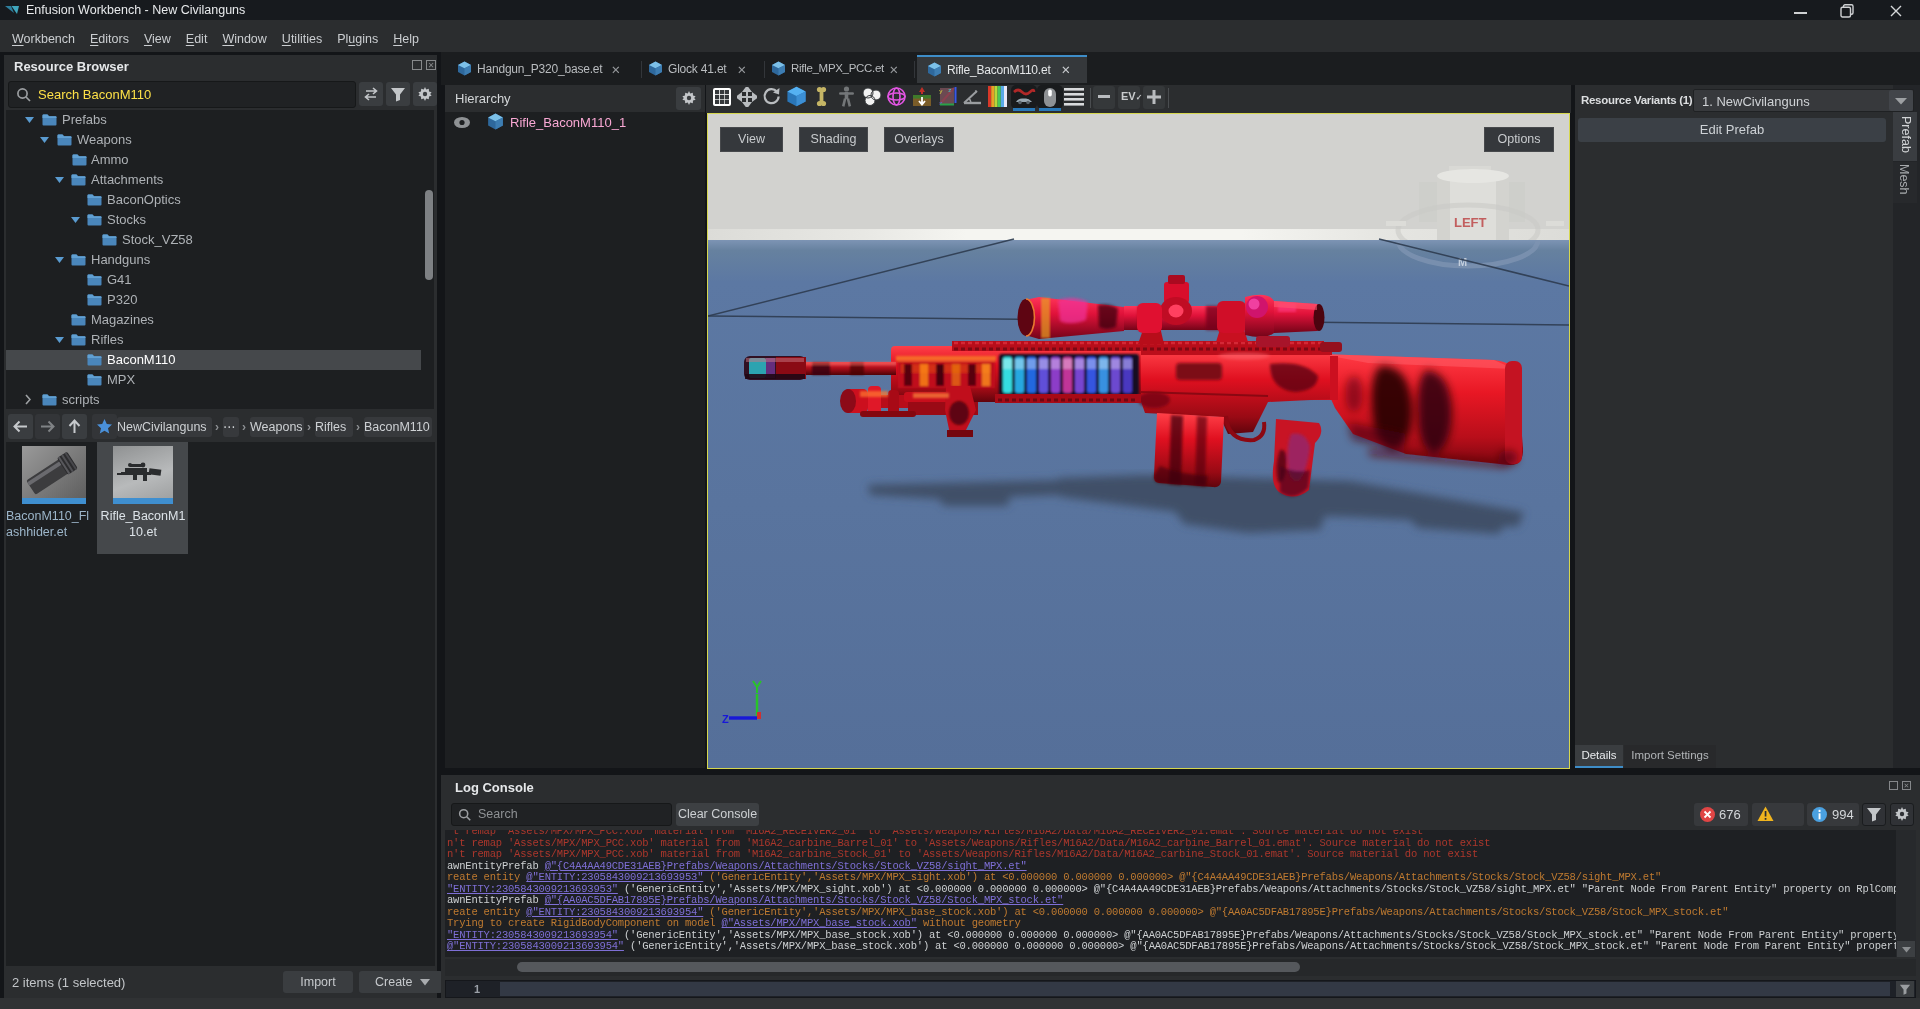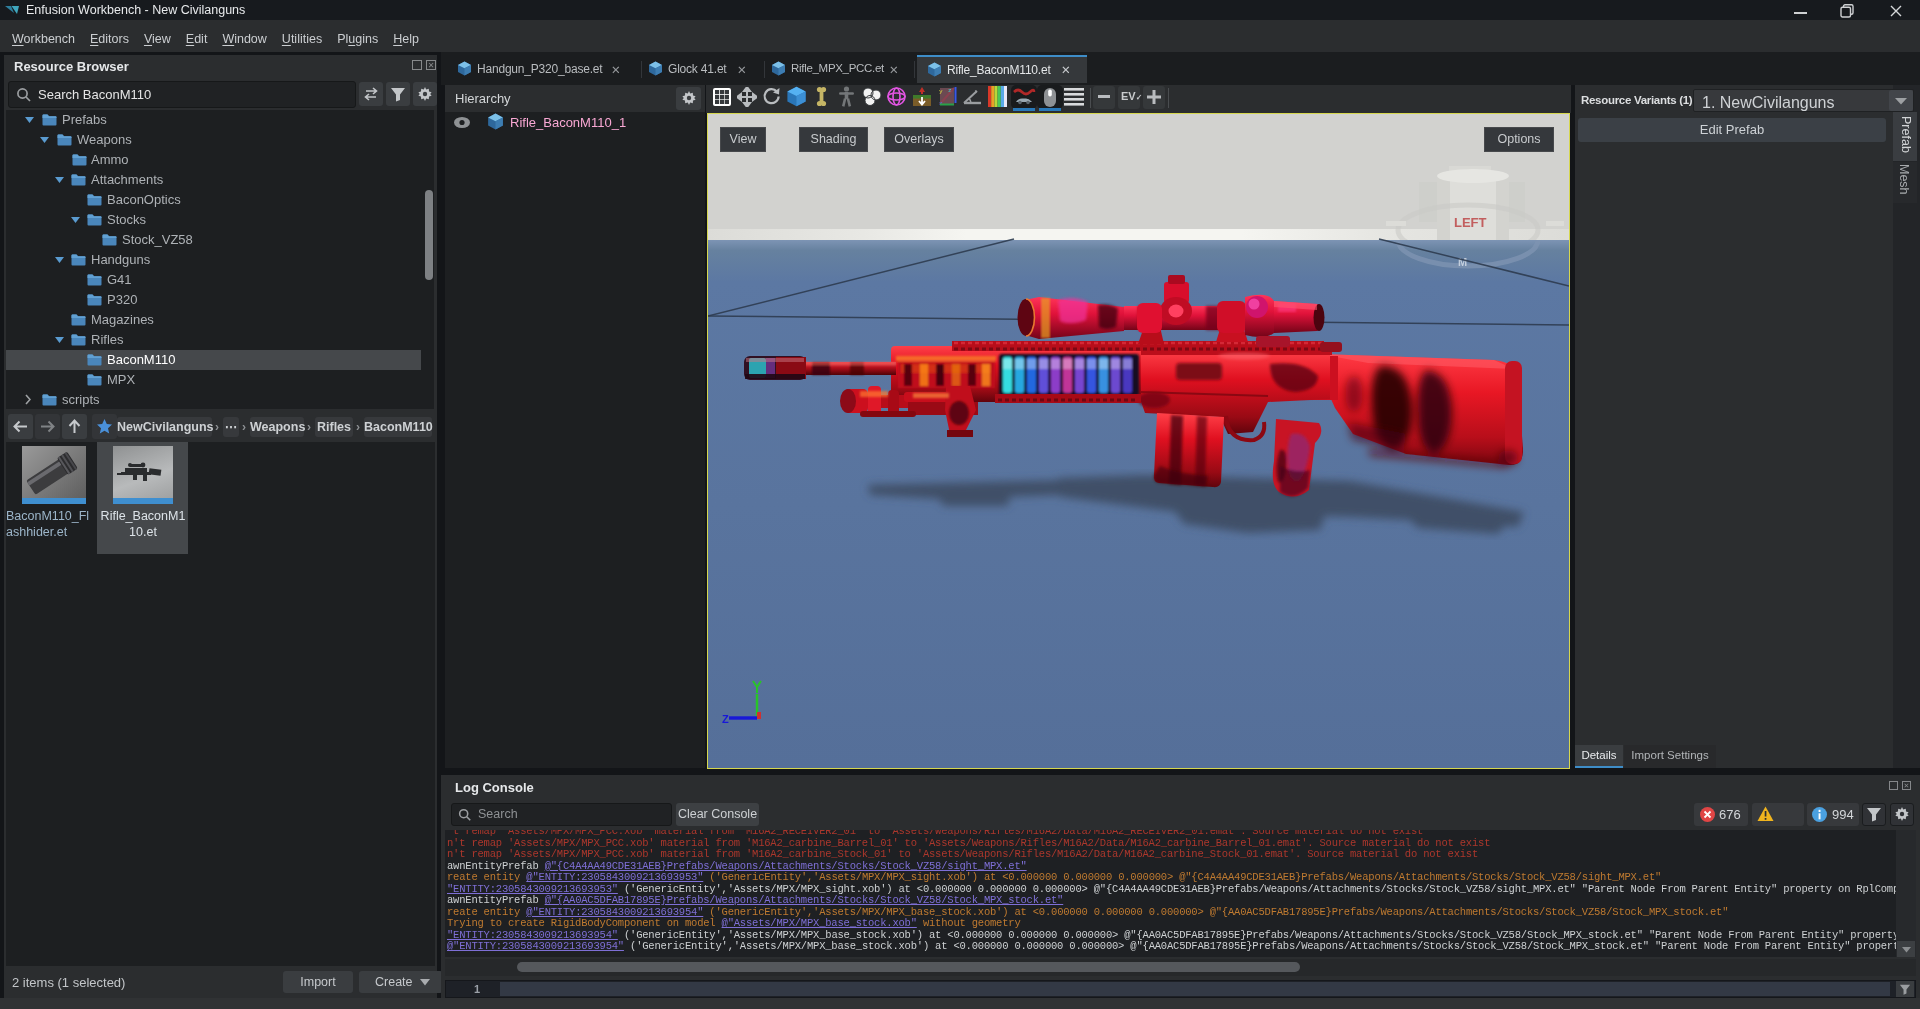--- a/index.html
+++ b/index.html
@@ -8,21 +8,21 @@
 .panel{background:#2b2d2f}
 .dark{background:#1d1f21}
 .btn{background:#3a3d40;border-radius:3px}
 .txt{color:#c3c6c9;font-size:13px}
 .hdr{font-weight:bold;color:#e6e8ea;font-size:13px}
 u{text-decoration:underline;text-underline-offset:2px}
 svg{display:block}
 .mi{color:#cbced1;font-size:12.5px;margin-right:0}
 .trow{position:absolute;left:6px;width:415px;height:20px;color:#aeb2b6;font-size:13px}
 .trow .lbl{position:absolute;top:2px}
-.crumb{position:absolute;top:417px;height:20px;background:#37393c;border-radius:3px;color:#ced1d4;font-size:12.5px;font-weight:bold;text-align:center;line-height:20px}
+.crumb{position:absolute;top:417px;height:20px;background:#37393c;border-radius:3px;color:#ced1d4;font-size:12.5px;font-weight:normal;line-height:20px}
 .sep{position:absolute;top:417px;height:20px;color:#8d9093;font-size:12px;line-height:20px;font-weight:bold}
 .tab{position:absolute;top:55px;height:28px;background:#1b1d1f}
 .tab .tlbl{position:absolute;top:7px;left:35px;font-size:12px;letter-spacing:-0.2px;color:#b9bcbf;white-space:nowrap}
 .tico{position:absolute;top:6px;left:13px}
 .tx{position:absolute;top:8px;font-size:11.5px;color:#96999c}
 .vbtn{position:absolute;background:#35383c;border:1px solid #47494c;color:#c8cbce;font-size:12.5px;text-align:center;line-height:23px;height:25px}
 .logline{white-space:pre;font-family:"Liberation Mono",monospace;font-size:10.5px;line-height:11.5px;letter-spacing:-0.2px}
 .red{color:#ac372c}
 .org{color:#bf7a30}
 .wht{color:#cdd0d2}
@@ -56,21 +56,21 @@
 <div class="a panel" style="left:4px;top:55px;width:433px;height:943px"></div>
 <div class="a hdr" style="left:14px;top:59px">Resource Browser</div>
 <div class="a" style="left:412px;top:60px;width:10px;height:10px;border:1px solid #87898b"></div>
 <div class="a" style="left:426px;top:60px;width:10px;height:10px;border:1px solid #87898b;color:#87898b;font-size:8px;line-height:9px;text-align:center">✕</div>
 
 <div class="a" style="left:8px;top:81px;width:348px;height:27px;background:#202224;border:1px solid #161819;border-radius:3px"></div>
 <svg class="a" style="left:16px;top:87px" width="16" height="16" viewBox="0 0 16 16">
     <circle cx="6.5" cy="6.5" r="4.6" fill="none" stroke="#9b9ea1" stroke-width="1.7"></circle>
     <line x1="10" y1="10" x2="14" y2="14" stroke="#9b9ea1" stroke-width="1.7"></line>
   </svg>
-<div class="a" style="left:38px;top:87px;color:#e5e5e5;font-size:13px">Search BaconM110</div>
+<div class="a" style="left:38px;top:87px;color:#fde047;font-size:13px">Search BaconM110</div>
 <div class="a btn" style="left:359px;top:82px;width:24px;height:24px"></div>
 <svg class="a" style="left:363px;top:87px" width="16" height="14" viewBox="0 0 16 14">
     <path d="M3 4 H13 M10 1 L13.5 4 L10 7" stroke="#c3c6c9" stroke-width="1.6" fill="none"></path>
     <path d="M13 10 H3 M6 7 L2.5 10 L6 13" stroke="#c3c6c9" stroke-width="1.6" fill="none"></path>
   </svg>
 <div class="a btn" style="left:386px;top:82px;width:24px;height:24px"></div>
 <svg class="a" style="left:390px;top:87px" width="16" height="15" viewBox="0 0 16 15">
     <path d="M1 1 H15 L10 7.5 V13 L6 14.5 V7.5 Z" fill="#c3c6c9"></path>
   </svg>
 <div class="a btn" style="left:413px;top:82px;width:24px;height:24px"></div>
@@ -746,30 +746,30 @@
 </g>
 <g>
 <line x1="49" y1="603" x2="49" y2="580" stroke="#28c428" stroke-width="2.4"></line>
 <path d="M45 567 L49 573 L53 567 M49 573 L49 579" stroke="#28c428" stroke-width="2" fill="none"></path>
 <line x1="49" y1="604" x2="21" y2="604" stroke="#1818d8" stroke-width="3.4"></line>
 <text x="14" y="609" font-size="11" font-weight="bold" fill="#1818d8" font-family="Liberation Sans,sans-serif">Z</text>
 <rect x="49" y="598" width="4" height="7" fill="#d03030"></rect>
 </g>
 </svg>
 </div>
-<div class="vbtn" style="left:720px;top:127px;width:46px">View</div>
+<div class="vbtn" style="left:720px;top:127px;width:63px">View</div>
 <div class="vbtn" style="left:799px;top:127px;width:69px">Shading</div>
 <div class="vbtn" style="left:884px;top:127px;width:70px">Overlays</div>
 <div class="vbtn" style="left:1484px;top:127px;width:70px">Options</div>
 
 <div class="a panel" style="left:1575px;top:85px;width:345px;height:683px"></div>
 <div class="a" style="left:1893px;top:85px;width:27px;height:683px;background:#232528"></div>
 <div class="a" style="left:1581px;top:94px;color:#dcdee0;font-size:11.5px;letter-spacing:-0.3px;font-weight:bold">Resource Variants (1)</div>
 <div class="a" style="left:1693px;top:89px;width:221px;height:23px;background:#37393c;border:1px solid #1f2123;border-radius:2px"></div>
-<div class="a" style="left:1702px;top:94px;color:#cfd2d5;font-size:16px">1. NewCivilanguns</div>
+<div class="a" style="left:1702px;top:94px;color:#cfd2d5;font-size:13px">1. NewCivilanguns</div>
 <div class="a" style="left:1889px;top:90px;width:24px;height:21px;background:#42454a;border-radius:2px"></div>
 <svg class="a" style="left:1895px;top:98px" width="12" height="7" viewBox="0 0 12 7">
     <path d="M0 0 L12 0 L6 6.5 Z" fill="#9da0a3"></path>
   </svg>
 <div class="a" style="left:1578px;top:118px;width:308px;height:24px;background:#3b4046;border-radius:3px;color:#ced2d6;font-size:13px;text-align:center;line-height:24px">Edit Prefab</div>
 <div class="a" style="left:1893px;top:112px;width:24px;height:49px;background:#3a3d41;color:#d2d4d6;font-size:12.5px">
     <span style="position:absolute;left:4px;top:42px;transform:rotate(90deg);transform-origin:0 0;white-space:nowrap;display:block;width:40px;transform:rotate(90deg) translate(-38px,-16px)">Prefab</span>
   </div>
 <div class="a" style="left:1893px;top:162px;width:24px;height:41px;background:#27292c;color:#a6a9ac;font-size:12.5px">
     <span style="position:absolute;left:4px;top:0;white-space:nowrap;display:block;transform:rotate(90deg) translate(2px,-14px);transform-origin:0 0">Mesh</span>

